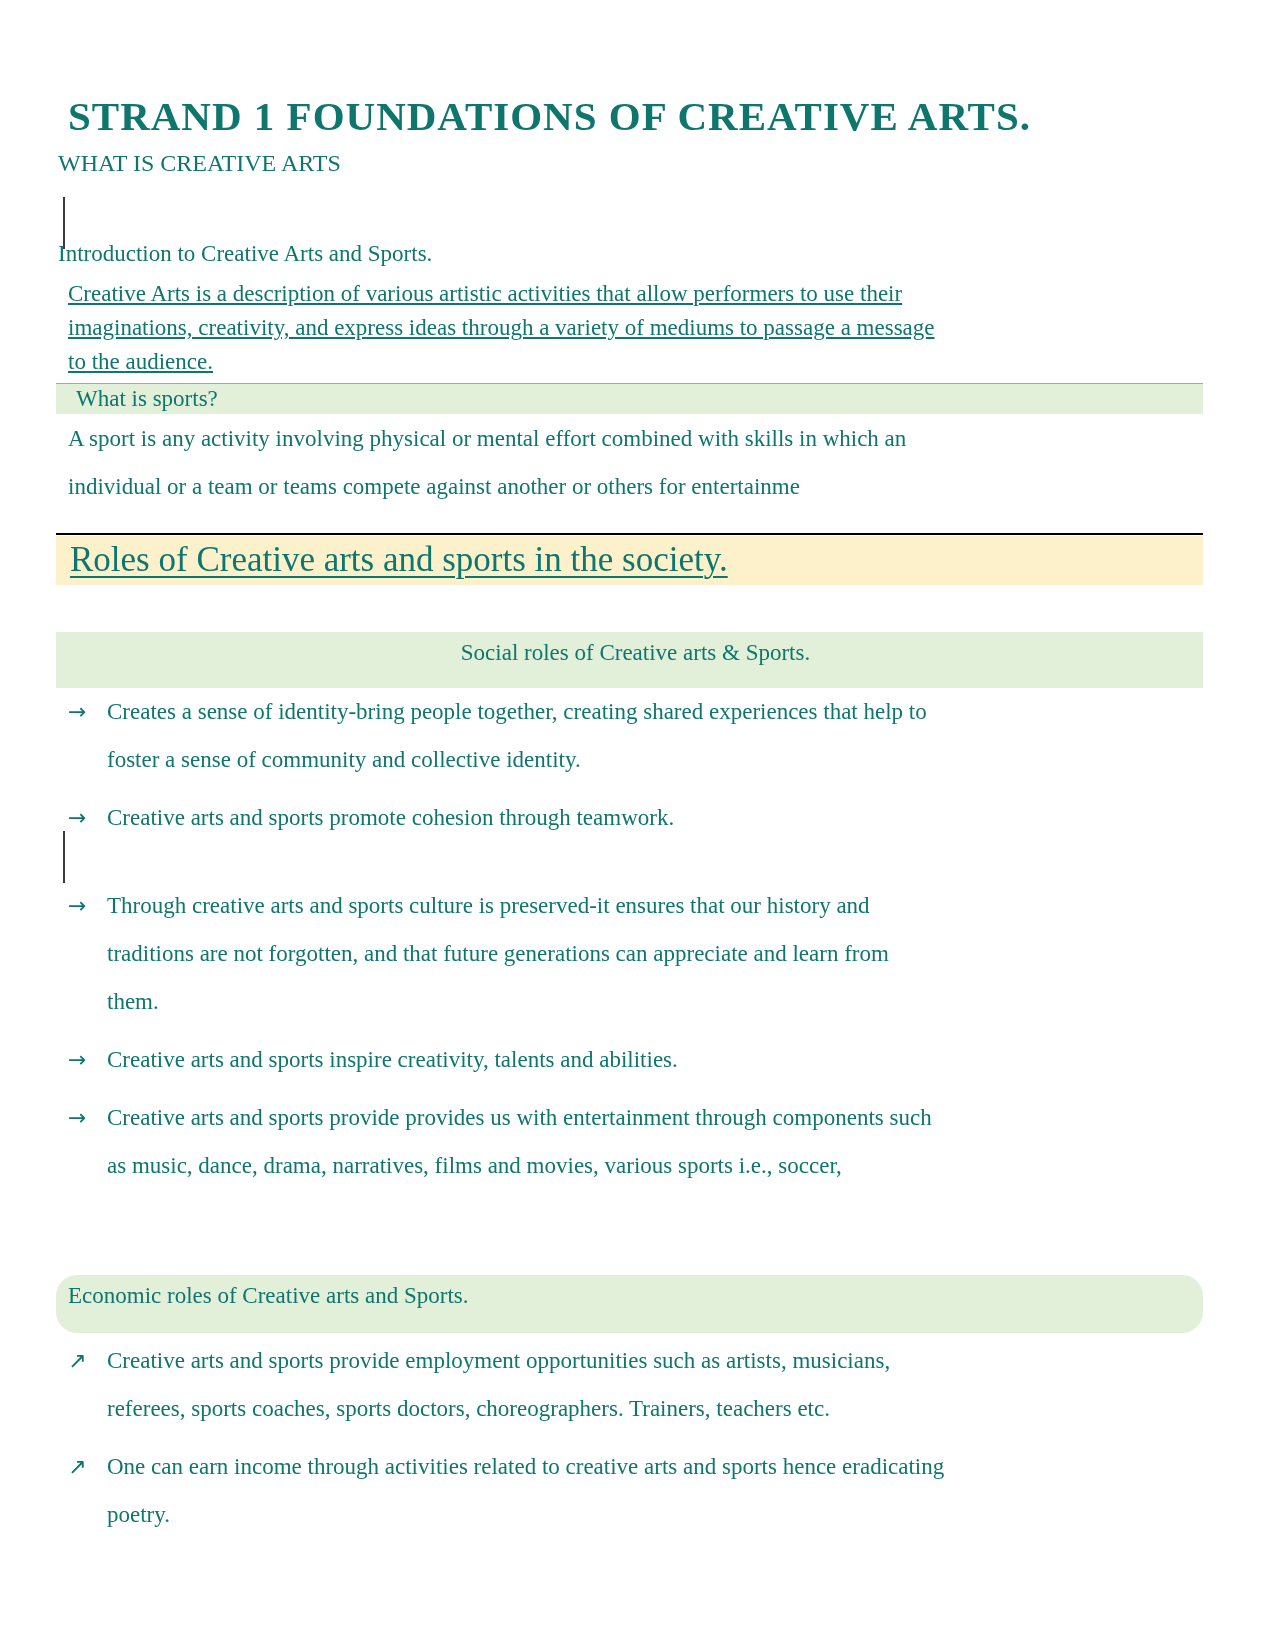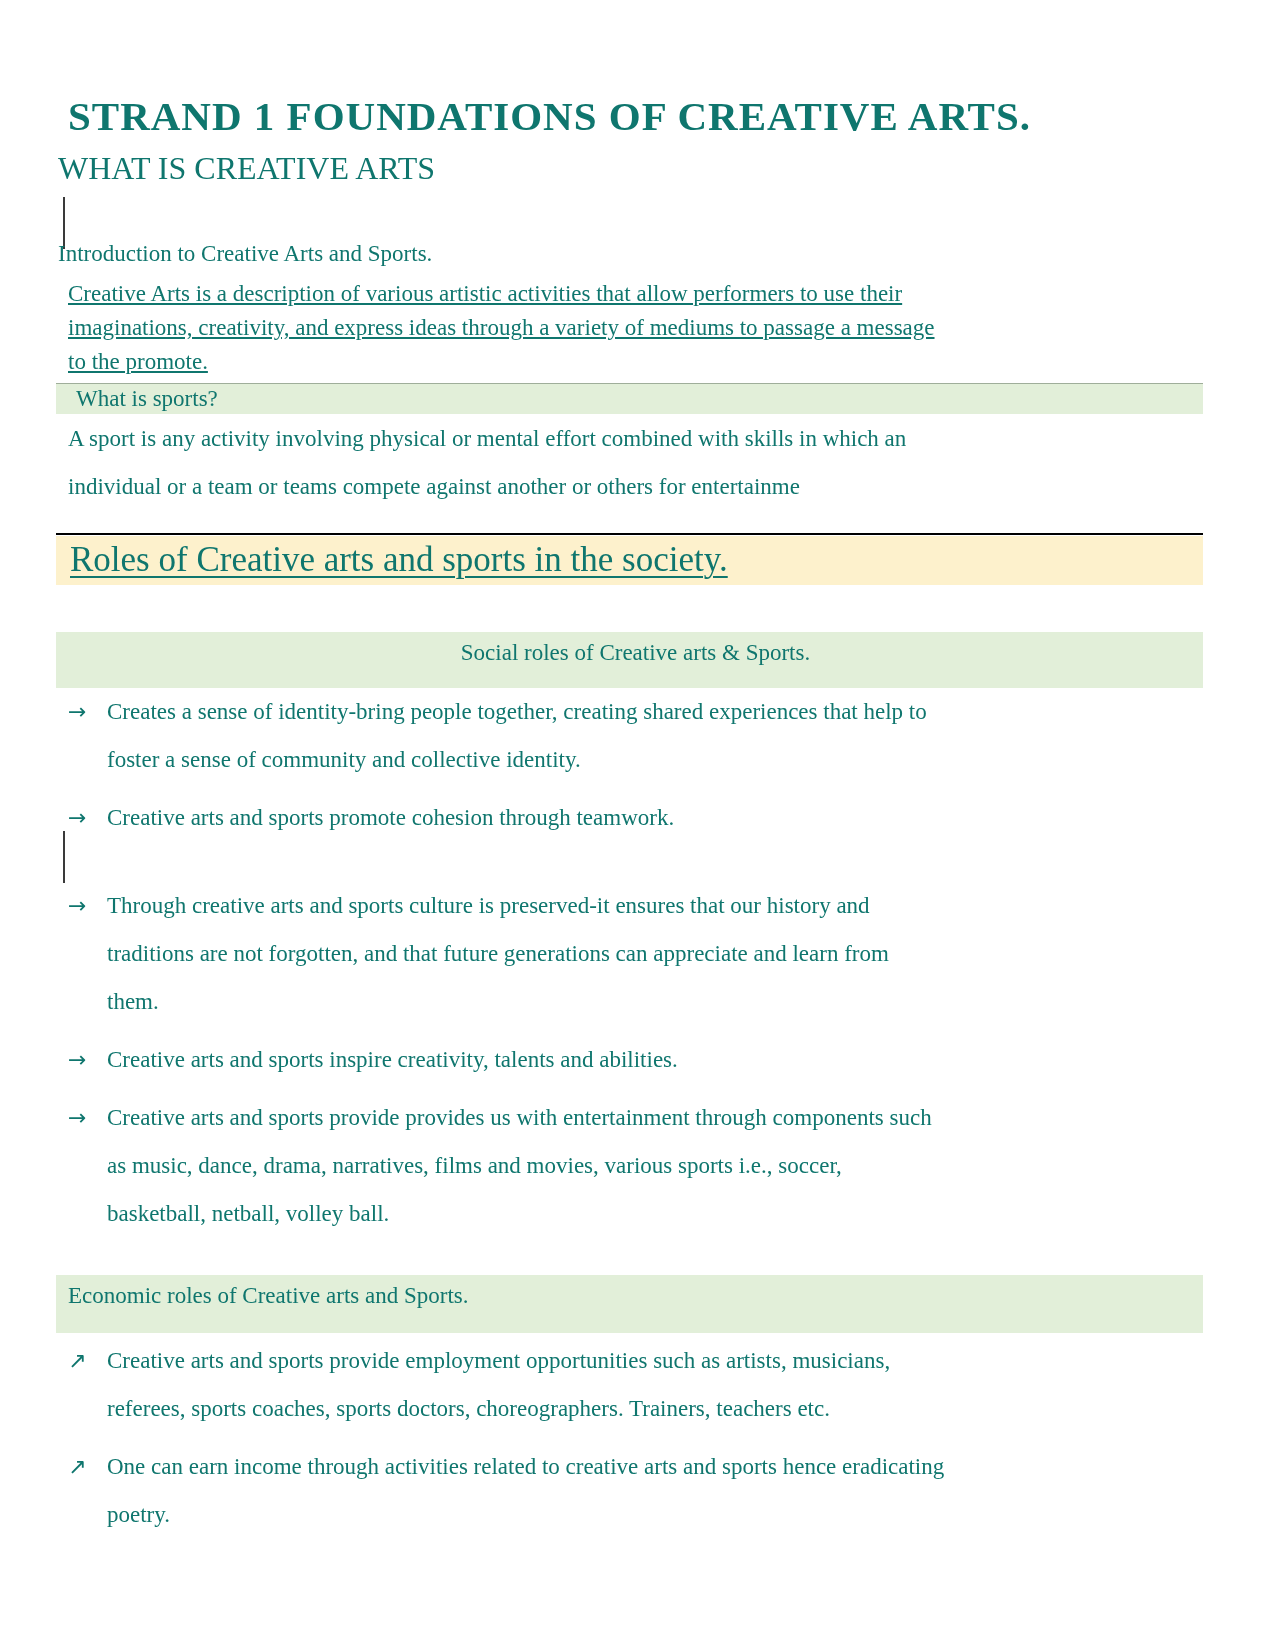--- a/index.html
+++ b/index.html
@@ -11,21 +11,21 @@
     color:#0f766e;
     overflow:hidden;
   }
   .doc-title {
     position:absolute; left:68px; top:92px;
     font-size:41px; font-weight:bold; letter-spacing:1px;
     white-space:nowrap;
   }
   .doc-subtitle {
     position:absolute; left:58px; top:150px;
-    font-size:32px; white-space:nowrap;
+    font-size:24px; white-space:nowrap;
   }
   .text-cursor {
     position:absolute; width:2px; background:#3a3a3a;
   }
   .cursor-1 { left:63px; top:197px; height:52px; }
   .cursor-2 { left:63px; top:831px; height:52px; }
   .intro-heading {
     position:absolute; left:58px; top:241px;
     font-size:23px; white-space:nowrap;
   }
@@ -61,21 +61,21 @@
     text-underline-offset:5px;
   }
   .green-box-2 {
     top:632px; height:56px;
     padding:6px 0 0 12px;
     font-size:23px; line-height:30px;text-align:center;
   }
   .green-box-3 {
     top:1275px; height:58px;
     padding:6px 0 0 12px;
-    font-size:23px; line-height:30px;
+    font-size:23px; line-height:30px;border-radius:21px;
   }
   .bullet-list {
     position:absolute; left:68px; width:1130px;
   }
   .social-list { top:688px; }
   .econ-list { top:1337px; }
   .bullet-item { display:flex; margin-bottom:10px; }
   .bullet-item.gap-above { margin-top:40px; }
   .bullet-marker {
     flex:none; width:39px;
@@ -93,21 +93,21 @@
 
   <div class="doc-subtitle">WHAT IS CREATIVE ARTS</div>
 
   <div class="text-cursor cursor-1"></div>
 
   <div class="intro-heading">Introduction to Creative Arts and Sports.</div>
 
   <div class="intro-para">
     <div>Creative Arts is a description of various artistic activities that allow performers to use their</div>
     <div>imaginations, creativity, and express ideas through a variety of mediums to passage a message</div>
-    <div>to the promote.</div>
+    <div>to the audience.</div>
   </div>
 
   <div class="hl-box green-box-1" style="background:#e2efd9;">
     <span>What is sports?</span>
   </div>
 
   <div class="sport-para">
     <div>A sport is any activity involving physical or mental effort combined with skills in which an</div>
     <div>individual or a team or teams compete against another or others for entertainme</div>
   </div>
@@ -148,21 +148,20 @@
       <span class="bullet-marker">→</span>
       <div class="bullet-lines">
         <div>Creative arts and sports inspire creativity, talents and abilities.</div>
       </div>
     </div>
     <div class="bullet-item">
       <span class="bullet-marker">→</span>
       <div class="bullet-lines">
         <div>Creative arts and sports provide provides us with entertainment through components such</div>
         <div>as music, dance, drama, narratives, films and movies, various sports i.e., soccer,</div>
-        <div>basketball, netball, volley ball.</div>
       </div>
     </div>
   </div>
 
   <div class="text-cursor cursor-2"></div>
 
   <div class="hl-box green-box-3" style="background:#e2efd9;">
     <span>Economic roles of Creative arts and Sports.</span>
   </div>
 

